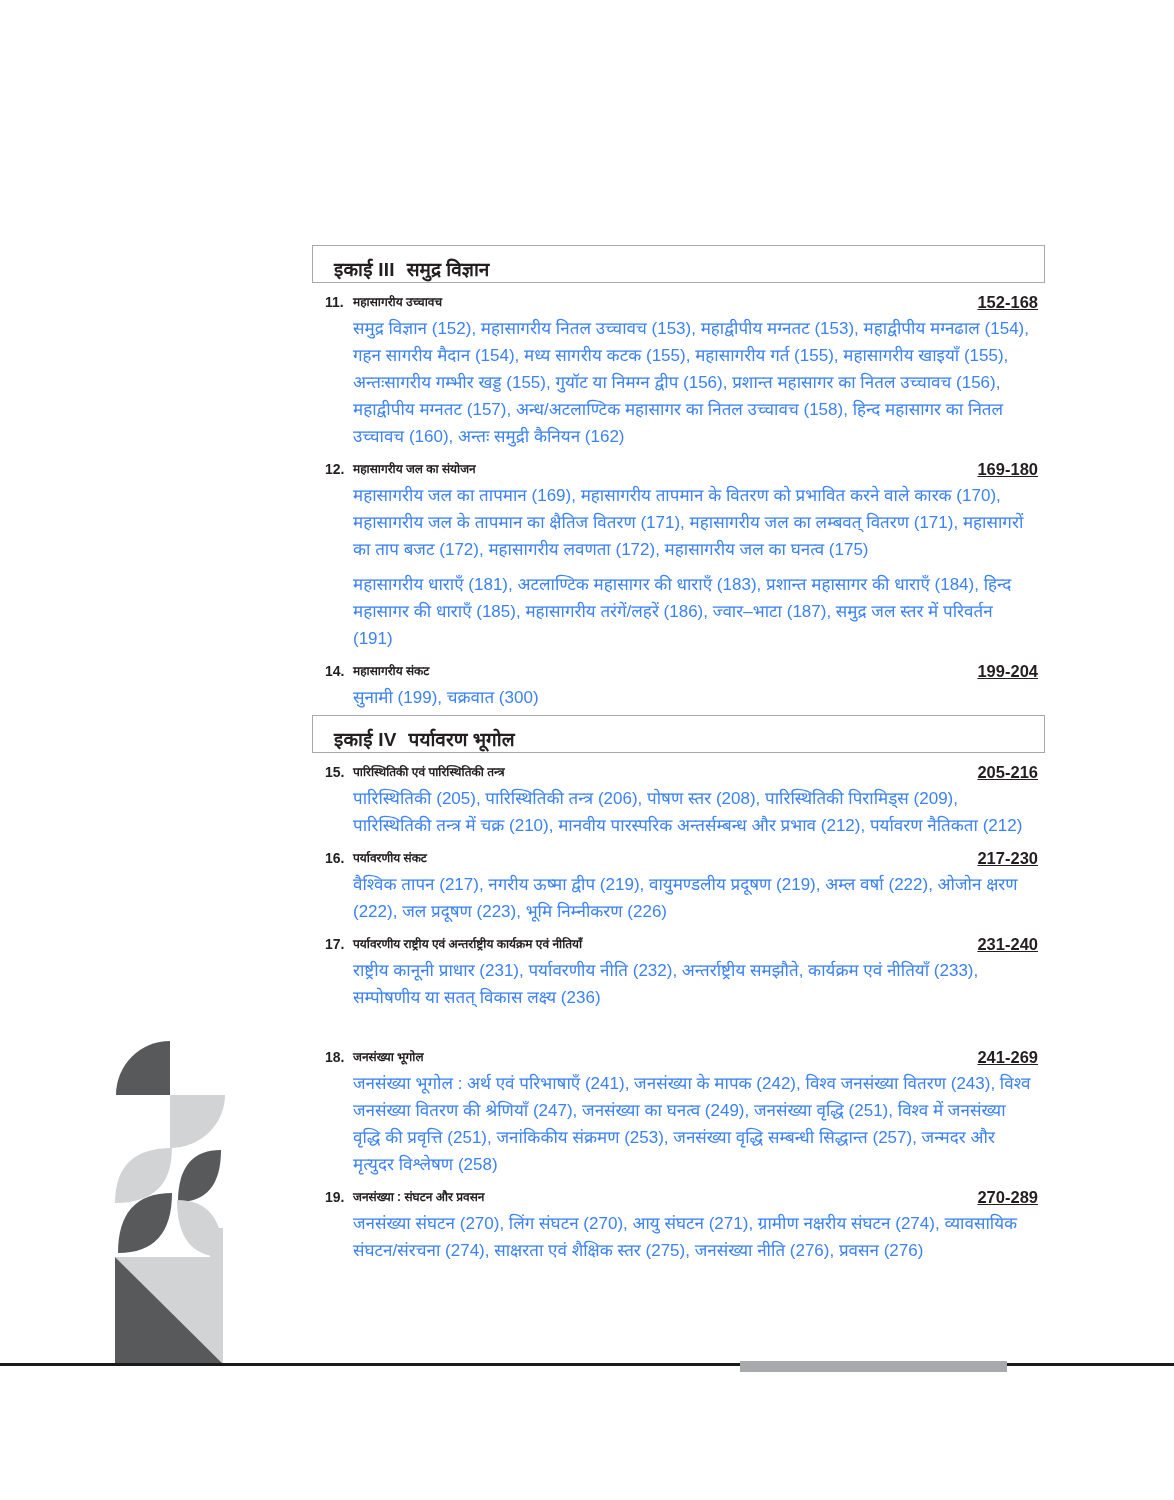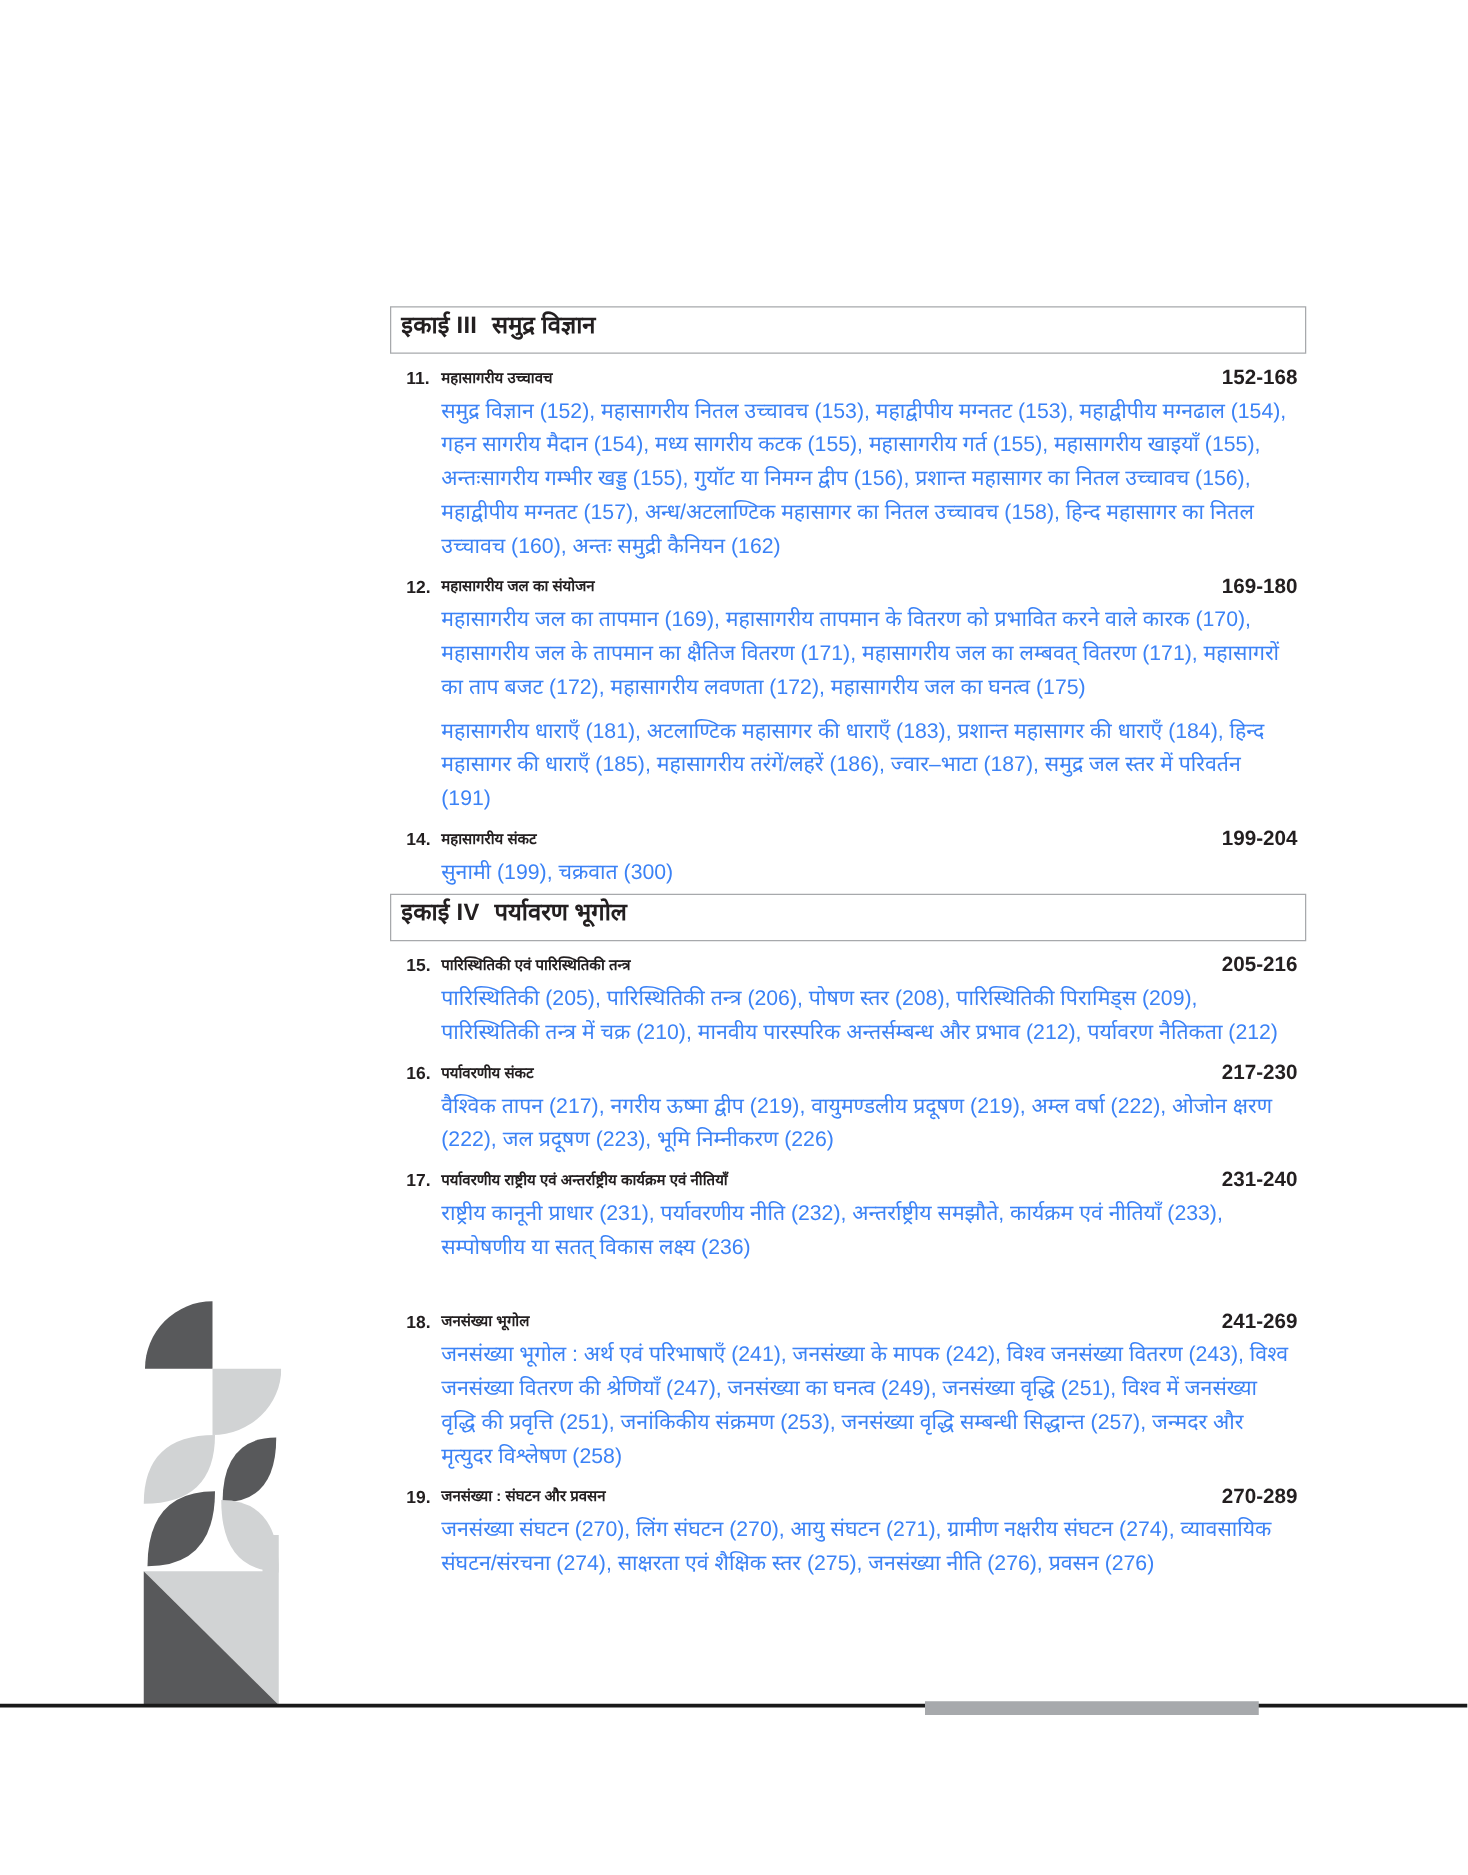--- a/index.html
+++ b/index.html
@@ -12,22 +12,22 @@
   }
   .unit-section {
     position: absolute;
     left: 312px;
     width: 733px;
   }
   .unit-box {
     border: 1.5px solid #a7a9ac;
     height: 38px;
     display: flex;
-    align-items: flex-start;
-    padding-left: 8px;
+    align-items: flex-end;
+    padding-left: 21px;
     margin-bottom: 6px;
     background: #ffffff;
   }
   .unit-label {
     font-size: 19px;
     font-weight: bold;
     letter-spacing: 0.2px;
   }
   .unit-title {
     font-size: 19px;
@@ -49,20 +49,21 @@
   }
   .ch-title {
     flex: 1;
     font-size: 12px;
     font-weight: bold;
   }
   .ch-pages {
     font-size: 16.5px;
     font-weight: bold;
     white-space: nowrap;
+    text-decoration: underline;
   }
   .ch-topics {
     margin-top: 2px;
     padding-left: 41px;
     padding-right: 4px;
     font-size: 17px;
     line-height: 27px;
     color: #3b82f6;
     text-align: left;
   }

